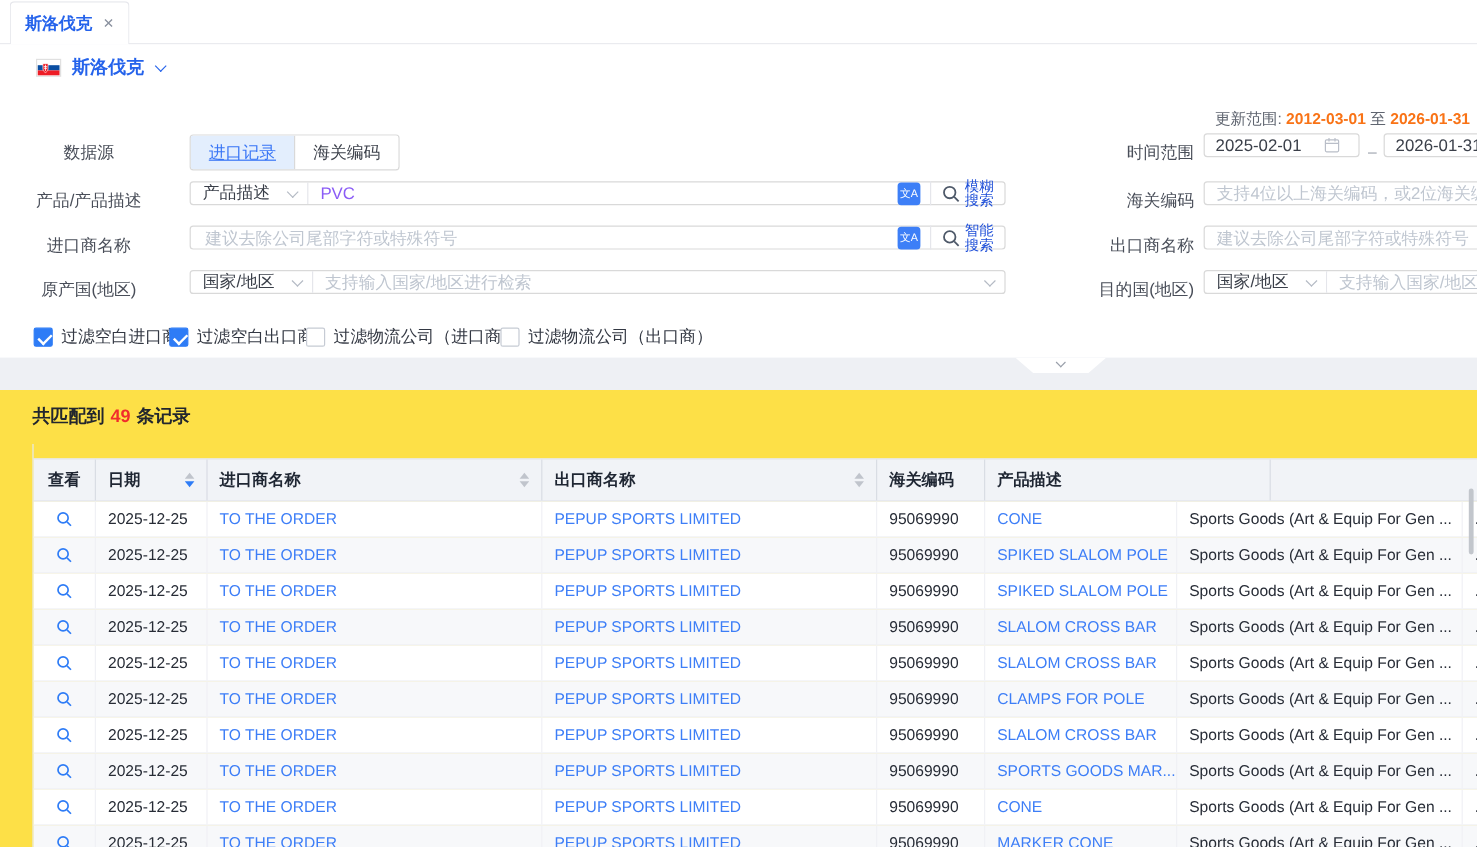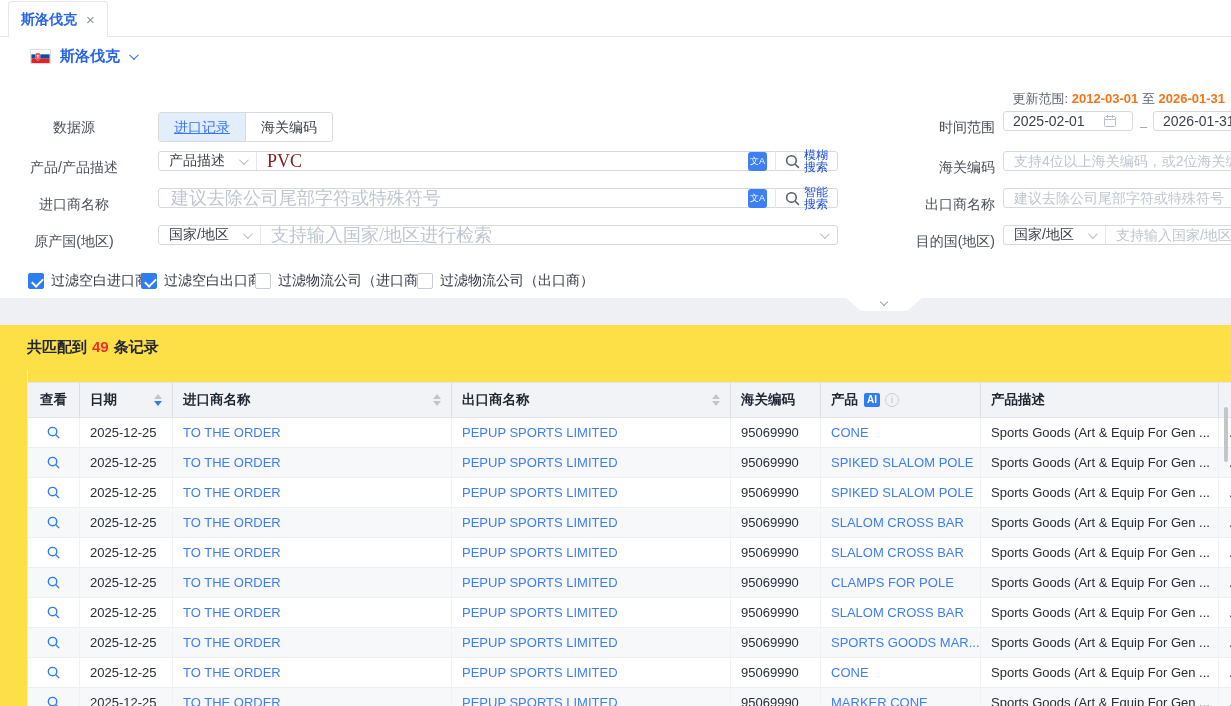--- a/index.html
+++ b/index.html
@@ -49,22 +49,22 @@
   .box { border:1px solid #d9d9d9; border-radius:3px; background:#fff; height:20px;
     display:flex; align-items:center; }
   .date-box { position:absolute; top:0; padding:0 9px; gap:6px; }
   .date-box input { border:none; outline:none; width:84px; font-size:14px; color:#3a3f49;
     font-family:inherit; background:transparent; }
   .range-sep { position:absolute; left:1140px; top:0; line-height:32px; color:#9aa0ab; font-size:13px; }
 
   .combo { position:absolute; left:158px; top:0; width:680px; }
   .combo-select { display:flex; align-items:center; gap:14px; padding:0 10px; height:100%;
     border-right:1px solid #e5e6eb; font-size:14px; color:#3a3f49; cursor:pointer; white-space:nowrap; }
-  .combo input { flex:1; border:none; outline:none; font-size:18px; color:#7f1d1d;
-    font-family:Liberation Serif, serif; padding:0 10px; min-width:0; background:transparent; }
+  .combo input { flex:1; border:none; outline:none; font-size:14px; color:#8b5cf6;
+    font-family:Liberation Sans, sans-serif; padding:0 10px; min-width:0; background:transparent; }
   .combo input::placeholder, .box input::placeholder { color:#bfc6d0; }
   .icon-zone { display:flex; align-items:center; gap:8px; padding:0 9px; height:100%;text-align:center; }
   .trans-icon { width:19px; height:19px; background:#3d7ff7; border-radius:3px; color:#fff;
     font-size:9px; display:flex; align-items:center; justify-content:center; cursor:pointer; }
   .vdiv { width:1px; height:20px; background:#e5e6eb; }
   .search-btn { display:flex; align-items:center; gap:3px; cursor:pointer; }
   .search-txt { font-size:12px; line-height:12px; color:#1d4ed8; }
   .tail-chev { margin:0 10px 0 4px; }
 
   .r-field { position:absolute; left:1003px; top:0; }
@@ -291,25 +291,20 @@
             </span>
         </div>
         <div class="cell c-exp">
           <span>出口商名称</span>
           <span class="sorter">
               <span class="caret-up"></span>
               <span class="caret-down"></span>
             </span>
         </div>
         <div class="cell c-hs">海关编码</div>
-        <div class="cell c-prod">
-          <span>产品</span>
-          <span class="ai-badge">AI</span>
-          <span class="info-ic">i</span>
-        </div>
         <div class="cell c-desc">产品描述</div>
         <div class="cell c-extra"></div>
       </div>
 
       <div class="t-body">
 
       <div class="row">
           <div class="cell c-view">
             <svg width="15" height="15" viewBox="0 0 16 16">
               <circle cx="7" cy="7" r="4.5" fill="none" stroke="#2e7cf6" stroke-width="1.5"></circle>

